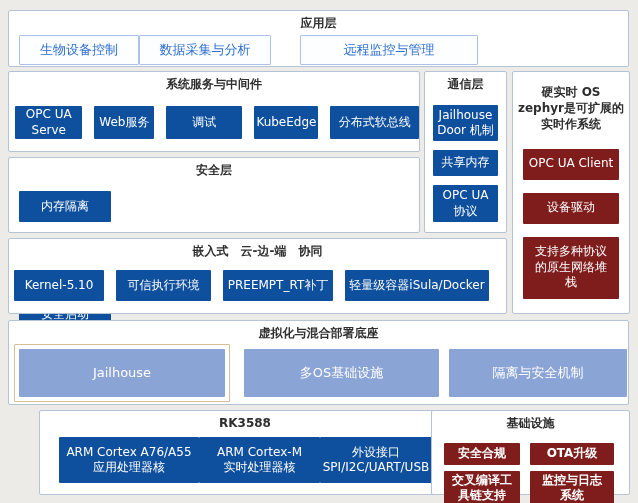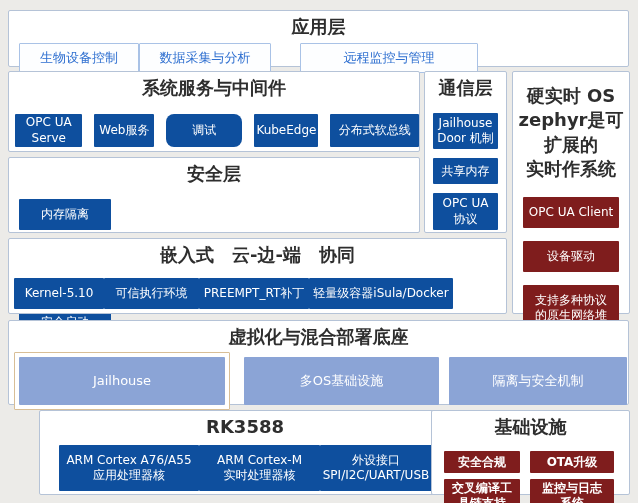--- a/index.html
+++ b/index.html
@@ -5,21 +5,21 @@
   html,body{margin:0;padding:0;background:#ecebe8;}
   .canvas{
     position:relative;width:638px;height:503px;background:#ecebe8;
     font-family:"DejaVu Sans","Liberation Sans",sans-serif;overflow:hidden;
   }
   .panel{
     position:absolute;background:#ffffff;border:1px solid #b5c3d7;
     border-radius:2px;box-sizing:border-box;
   }
   .panel-title{
-    text-align:center;font-weight:bold;font-size:18px;color:#2e2e2e;
+    text-align:center;font-weight:bold;font-size:12px;color:#2e2e2e;
     padding-top:4px;white-space:pre-line;line-height:1.35;
   }
   .row{display:flex;}
   .col{display:flex;flex-direction:column;}
   .box{
     background:#0e4f9e;color:#ffffff;display:flex;align-items:center;
     justify-content:center;text-align:center;font-size:12px;line-height:1.3;
     white-space:pre-line;box-sizing:border-box;border-radius:1px;padding:1px 3px;
   }
   .box.med{background:#7f1d1d;}
@@ -43,42 +43,42 @@
   
   #panel-app .row{margin-top:4px;padding-left:10px;}
   #panel-app .app-box{height:30px;}
   #app-b1{width:120px;}
   #app-b2{width:132px;}
   #app-b3{width:178px;margin-left:29px;}
 
   
   #panel-sys .row{margin-top:14px;padding-left:6px;gap:12px;}
   #panel-sys .box{height:33px;}
-  #sys-b1{width:70px;}#sys-b2{width:62px;}#sys-b3{width:79px;border-radius:8px;}
+  #sys-b1{width:70px;}#sys-b2{width:62px;}#sys-b3{width:79px;}
   #sys-b4{width:64px;}#sys-b5{width:92px;}
 
   
   #panel-comm .col{margin-top:13px;padding:0 8px;gap:9px;}
   #comm-b1{height:36px;}
   #comm-b2{height:26px;}
   #comm-b3{height:37px;}
 
   
   #panel-rtos .panel-title{padding-top:12px;padding-left:2px;padding-right:2px;}
   #panel-rtos .col{margin-top:16px;padding:0 10px;gap:13px;}
   #rtos-b1{height:31px;}
   #rtos-b2{height:31px;}
   #rtos-b3{height:62px;}
 
   
   #panel-sec .row{margin-top:13px;padding-left:10px;gap:23px;flex-direction:column;}
   #panel-sec .box{height:31px;width:92px;}
 
   
-  #panel-emb .row{margin-top:11px;padding-left:5px;gap:0;}
+  #panel-emb .row{margin-top:11px;padding-left:5px;gap:12px;}
   #panel-emb .box{height:31px;}
   #emb-b1{width:90px;}#emb-b2{width:95px;}#emb-b3{width:110px;}#emb-b4{width:144px;}
 
   
   #panel-virt .row{margin-top:2px;padding-left:5px;height:60px;align-items:center;}
   .jailhouse-frame{
     border:1px solid #d8be96;background:#ffffff;padding:4px;
     box-sizing:border-box;width:216px;height:58px;border-radius:1px;
   }
   .jailhouse-frame .box{width:100%;height:100%;}

